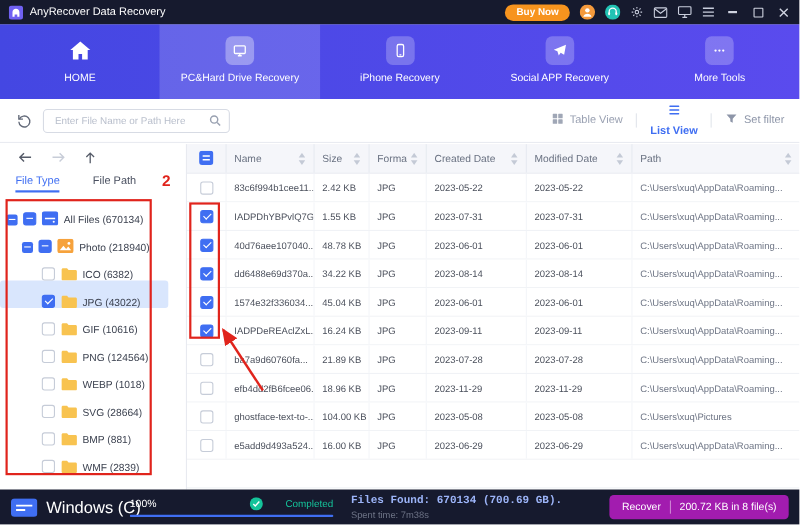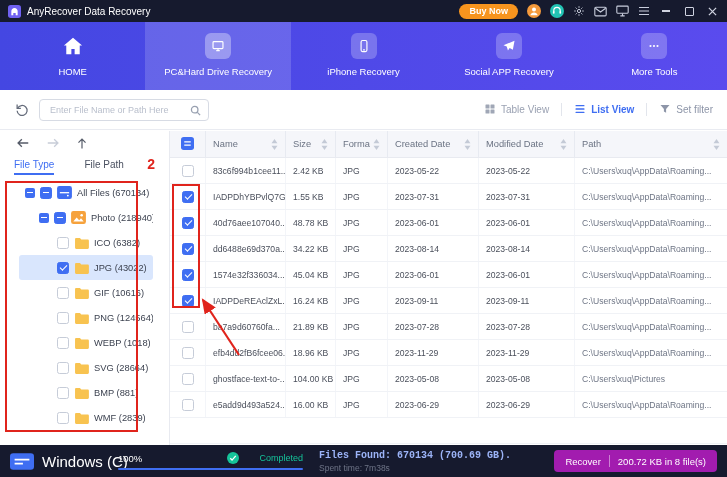--- a/index.html
+++ b/index.html
@@ -30,34 +30,34 @@
   
   .toolbar{position:absolute;top:90px;left:0;right:0;height:40px;background:#fff;border-bottom:1px solid #e9ebf1;display:flex;align-items:center;padding:0 14px;box-sizing:border-box;z-index:3;}
   .undo{display:flex;align-items:center;margin-right:10px;cursor:pointer;}
   .search{position:relative;}
   .search input{width:170px;height:22px;border:1px solid #d7dbe4;border-radius:4px;padding:0 26px 0 10px;font-size:9px;color:#333;box-sizing:border-box;outline:none;font-family:"Liberation Sans",sans-serif;}
   .search input::placeholder{color:#b9bfcc;}
   .search-ic{position:absolute;right:7px;top:4px;cursor:pointer;}
   .views{margin-left:auto;display:flex;align-items:center;gap:12px;}
   .view-item{display:flex;align-items:center;gap:5px;font-size:10px;cursor:pointer;}
   .view-item.table{color:#9aa1b2;}
-  .view-item.list{color:#3f6ef2;font-weight:bold;}
+  .view-item.list{color:#3f6ef2;font-weight:bold;flex-direction:column;}
   .view-item.filter{color:#8d95a8;}
   .vsep{width:1px;height:13px;background:#e2e5ec;}
 
   
   .sidebar{position:absolute;left:0;top:131px;width:170px;bottom:32px;background:#fff;border-right:1px solid #e8eaf0;box-sizing:border-box;overflow:hidden;}
   .side-arrows{height:24px;display:flex;align-items:center;gap:16px;padding-left:16px;}
   .sa{display:flex;align-items:center;cursor:pointer;}
   .side-tabs{height:23px;display:flex;align-items:center;gap:30px;padding-left:14px;position:relative;}
   .stab{font-size:10px;color:#4a5060;padding-bottom:3px;cursor:pointer;border-bottom:2px solid transparent;}
   .stab.active{color:#3f6ef2;border-bottom:2px solid #3f6ef2;}
   .anno-2{position:absolute;right:14px;top:1px;font-size:14px;font-weight:700;color:#e0241c;}
   .tree{padding-top:2px;}
-  .tree-row{display:flex;align-items:center;height:25px;gap:5px;margin-right:16px;border-radius:3px;cursor:pointer;margin-left:19px;}
+  .tree-row{display:flex;align-items:flex-end;height:25px;gap:5px;margin-right:16px;border-radius:3px;cursor:pointer;}
   .tree-row.lvl0{padding-left:6px;}
   .tree-row.lvl1{padding-left:20px;}
   .tree-row.lvl2{padding-left:38px;}
   .tree-row.selected{background:#d9e6fd;}
   .tree-ic{display:flex;align-items:center;flex:none;}
   .tree-label{font-size:9.3px;color:#3c4250;white-space:nowrap;overflow:hidden;}
   .expander{width:10px;height:10px;border-radius:2px;background:#3f6ef2;position:relative;flex:none;}
   .expander::after{content:'';position:absolute;left:2px;top:4px;width:6px;border-top:1.6px solid #fff;}
 
   

